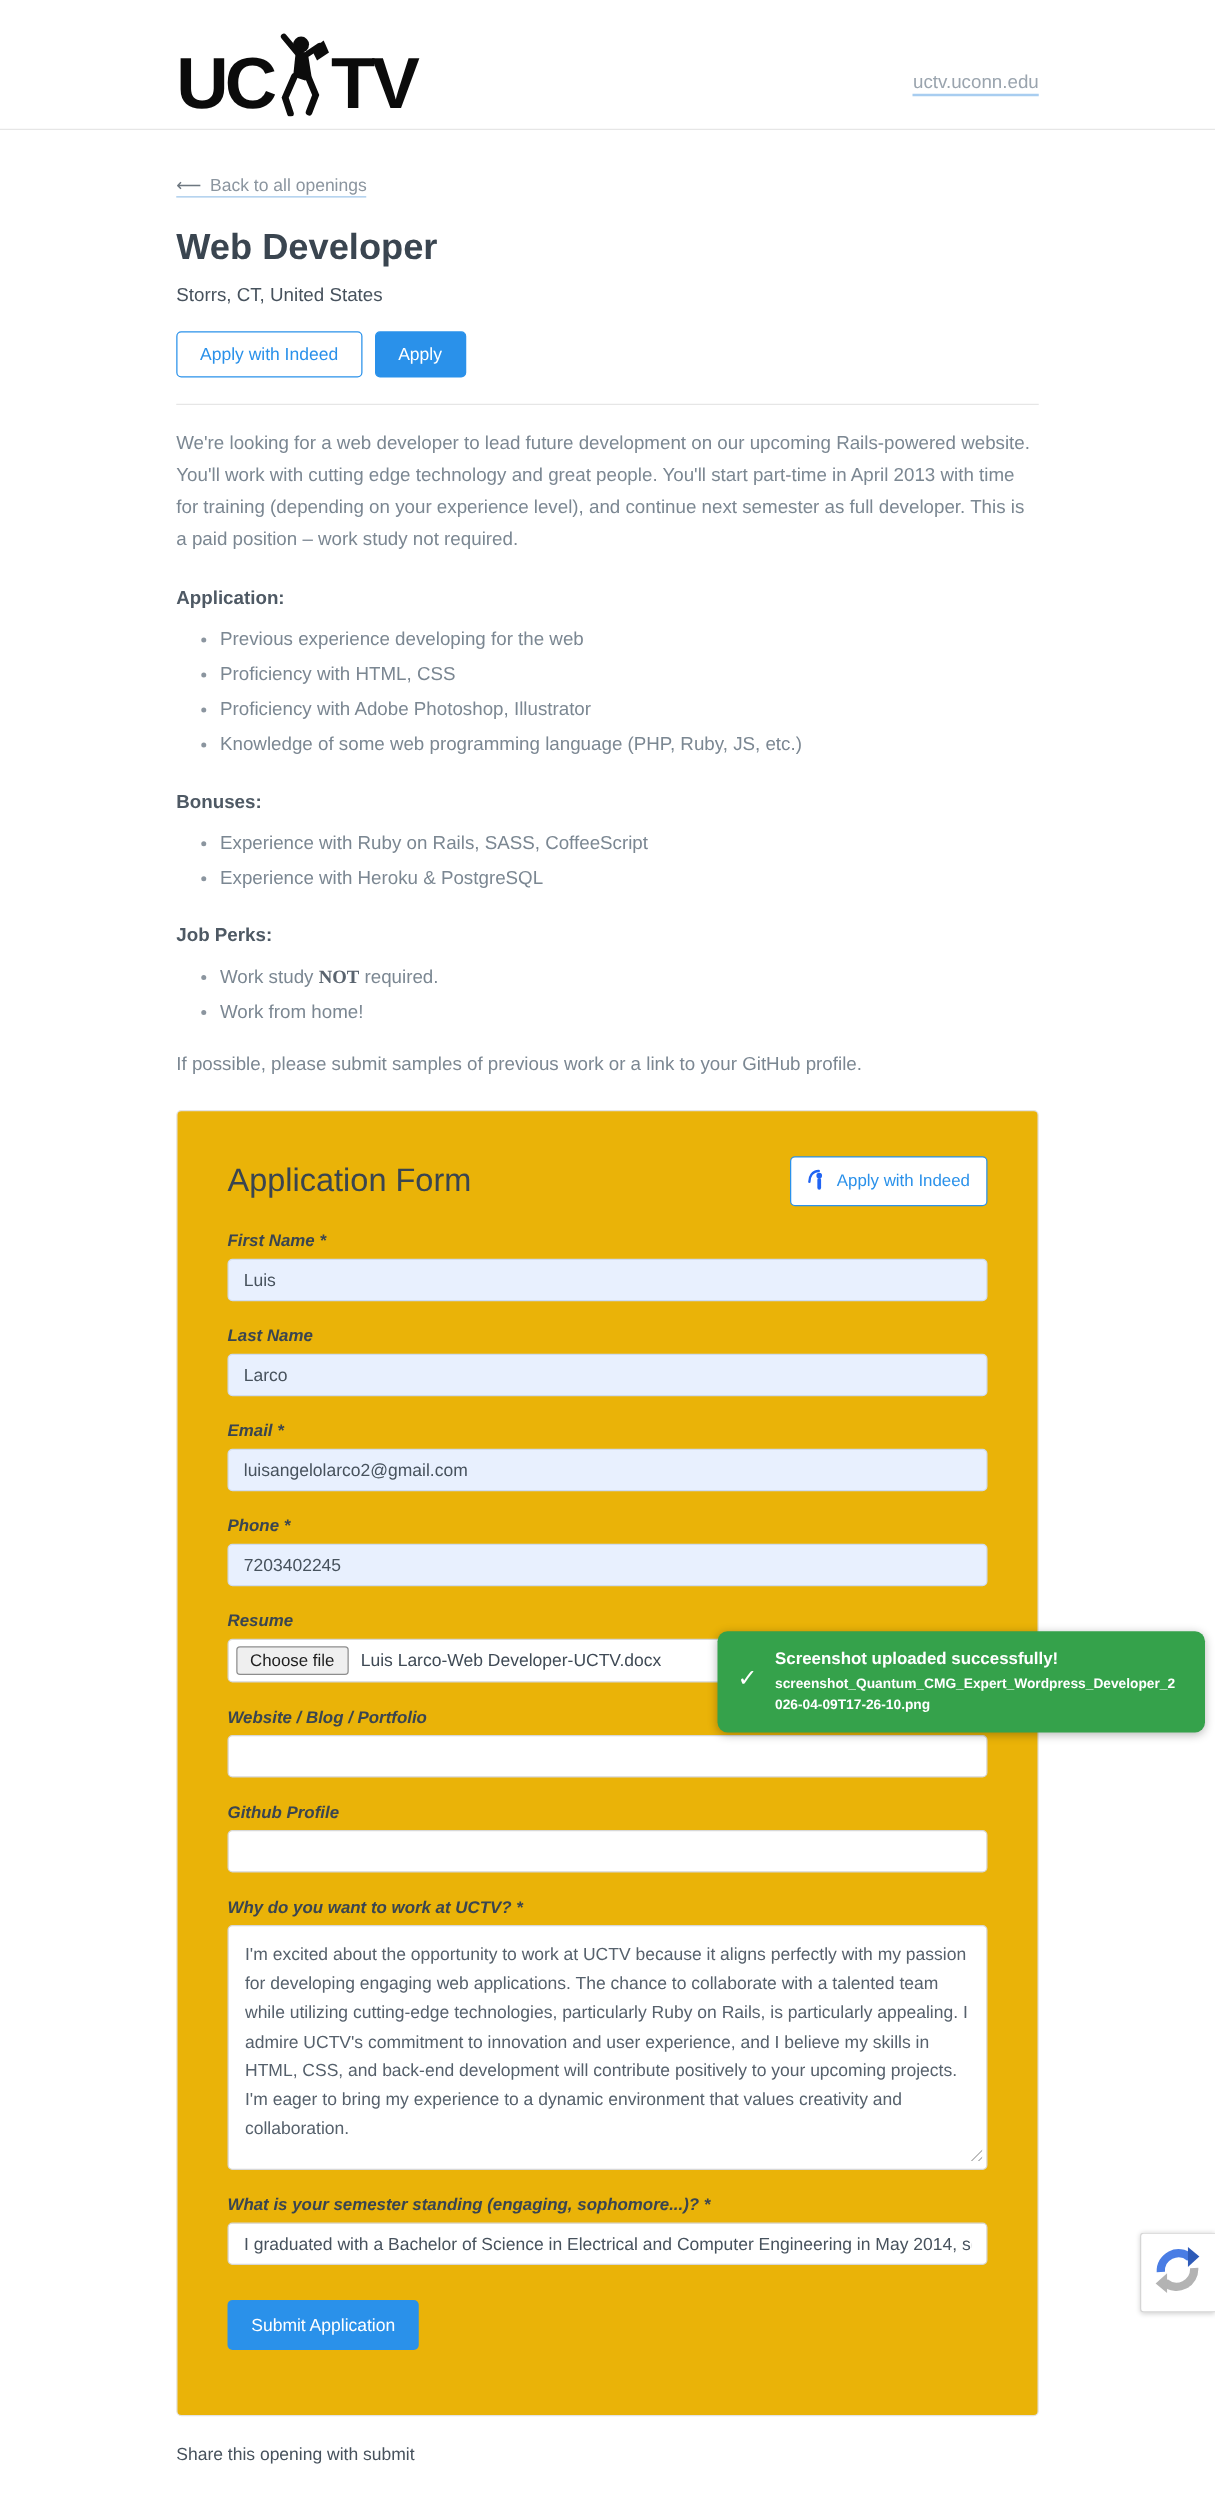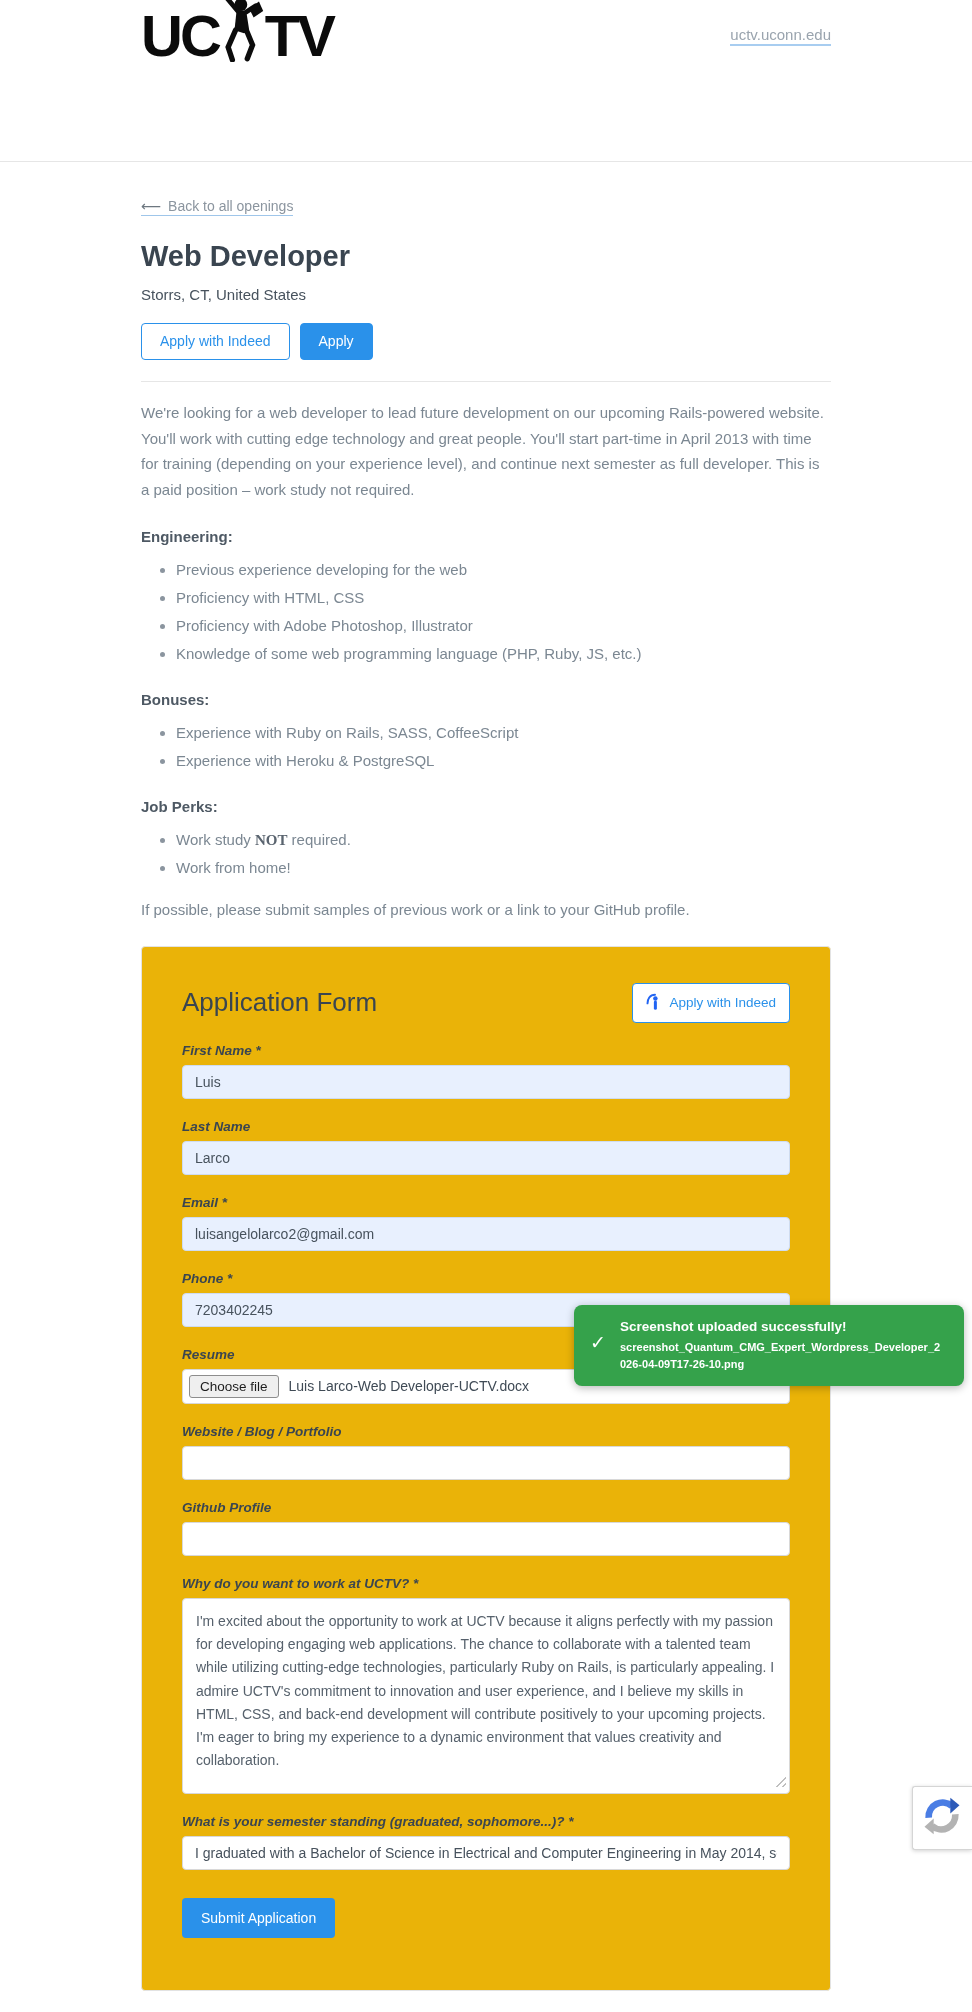--- a/index.html
+++ b/index.html
@@ -5,21 +5,21 @@
   * { box-sizing: border-box; }
   html,body { margin:0; padding:0; }
   body {
     width: 972px;
     background: #ffffff;
     font-family: "Liberation Sans", sans-serif;
     position: relative;
     color: #47525d;
   }
   
-  .header { height: 162px; display:flex; align-items:flex-start; border-bottom:1px solid #e6e6e6; background:#fff; }
+  .header { height: 104px; display:flex; align-items:flex-end; border-bottom:1px solid #e6e6e6; background:#fff; }
   .header-inner { width: 690px; margin: 0 auto; display:flex; justify-content:space-between; align-items:center; }
   .logo { display:flex; align-items:center; color:#0b0b0b; font-weight:800; font-size:58px; letter-spacing:-3px; line-height:1; user-select:none; }
   .logo svg { margin: -6px -2px 0 0; }
   .site-link { font-size:15px; color:#9aa4ae; text-decoration:none; border-bottom:2px solid #a8cdf0; padding-bottom:1px; }
 
   
   .container { width: 690px; margin: 0 auto; }
   .back-link { display:inline-block; margin-top:36px; font-size:14px; color:#8b959f; text-decoration:none; border-bottom:1px solid #9fc6ea; padding-bottom:1px; }
   .back-link .arrow { margin-right:7px; color:#6d7780; }
   .job-title { margin:24px 0 0; font-size:29px; font-weight:700; color:#3a4550; }
@@ -112,21 +112,21 @@
 
   <div class="actions">
     <button class="btn btn-outline">Apply with Indeed</button>
     <button class="btn btn-solid">Apply</button>
   </div>
 
   <hr class="divider">
 
   <p class="desc">We're looking for a web developer to lead future development on our upcoming Rails-powered website. You'll work with cutting edge technology and great people.   You'll start part-time in April 2013 with time for training (depending on your experience level), and continue next semester as full developer. This is a paid position – work study not required.</p>
 
-  <div class="sec-heading">Engineering:</div>
+  <div class="sec-heading">Application:</div>
   <ul class="bullets">
     <li>Previous experience developing for the web</li>
     <li>Proficiency with HTML, CSS</li>
     <li>Proficiency with Adobe Photoshop, Illustrator</li>
     <li>Knowledge of some web programming language (PHP, Ruby, JS, etc.)</li>
   </ul>
 
   <div class="sec-heading">Bonuses:</div>
   <ul class="bullets">
     <li>Experience with Ruby on Rails, SASS, CoffeeScript</li>
@@ -197,21 +197,21 @@
 
     <div class="field">
       <label>Why do you want to work at UCTV? *</label>
       <div class="textarea-wrap">
         <textarea class="input-area" style="">I'm excited about the opportunity to work at UCTV because it aligns perfectly with my passion for developing engaging web applications. The chance to collaborate with a talented team while utilizing cutting-edge technologies, particularly Ruby on Rails, is particularly appealing. I admire UCTV's commitment to innovation and user experience, and I believe my skills in HTML, CSS, and back-end development will contribute positively to your upcoming projects. I'm eager to bring my experience to a dynamic environment that values creativity and collaboration.</textarea>
         <span class="grip"></span>
       </div>
     </div>
 
     <div class="field">
-      <label>What is your semester standing (graduated, sophomore...)? *</label>
+      <label>What is your semester standing (engaging, sophomore...)? *</label>
       <input class="input" type="text" value="I graduated with a Bachelor of Science in Electrical and Computer Engineering in May 2014, so I" style="">
     </div>
 
     <button class="submit-btn">Submit Application</button>
   </div>
 
   
   <div class="share">
     <div class="share-label">Share this opening with submit</div>
 

